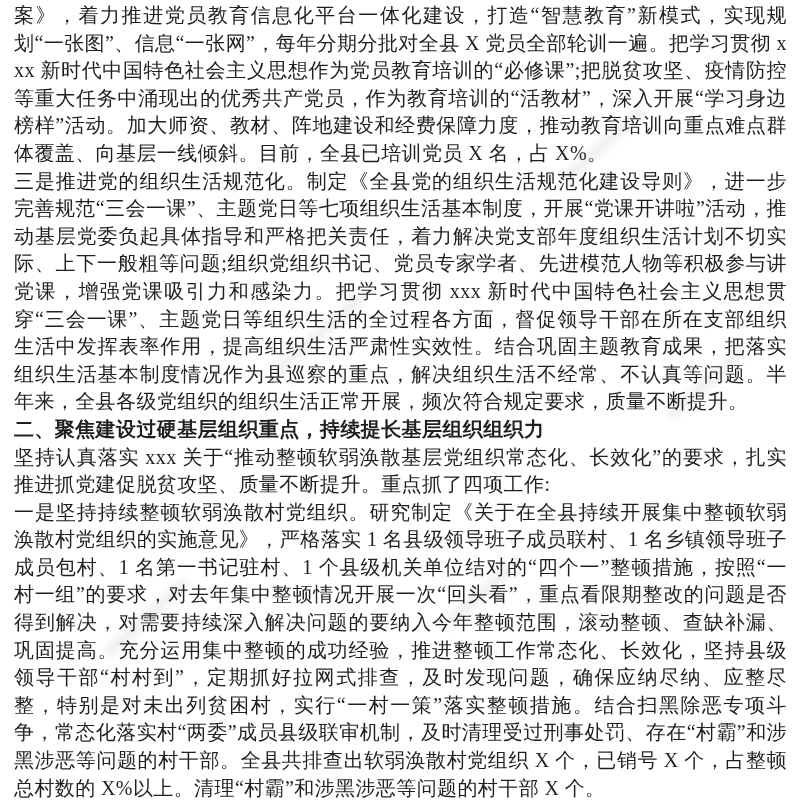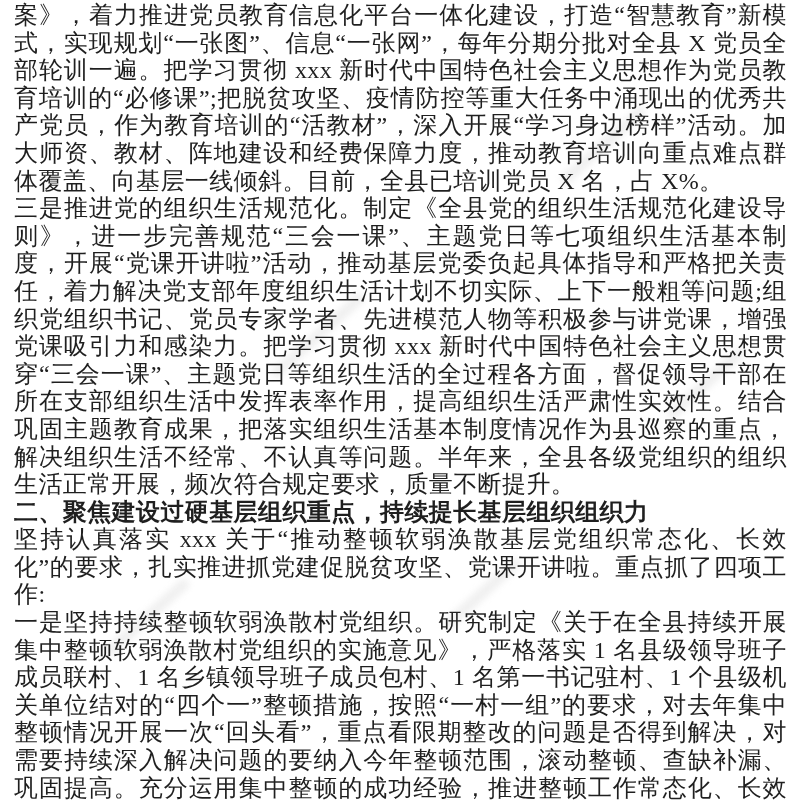--- a/index.html
+++ b/index.html
@@ -20,21 +20,21 @@
     box-sizing: border-box;
     padding: 2px 13px 0 14px;
     background: #ffffff;
   }
   .doc {
     position: relative;
     z-index: 1;
   }
   .doc p {
     margin: 0;
-    font-size: 24px;
+    font-size: 20px;
     line-height: 27.6px;
     color: #1f1f1f;
     text-align: justify;
     text-justify: inter-ideograph;
     letter-spacing: 0.4px;
     word-break: break-all;
   }
   .doc p.heading {
     font-weight: 700;
   }
@@ -70,18 +70,18 @@
     <span class="smudge s2"></span>
     <span class="smudge s3"></span>
     <span class="smudge s4"></span>
     <span class="smudge s5"></span>
   </div>
 
   <div class="doc">
     <p>案》，着力推进党员教育信息化平台一体化建设，打造“智慧教育”新模式，实现规划“一张图”、信息“一张网”，每年分期分批对全县 X 党员全部轮训一遍。把学习贯彻 xxx 新时代中国特色社会主义思想作为党员教育培训的“必修课”;把脱贫攻坚、疫情防控等重大任务中涌现出的优秀共产党员，作为教育培训的“活教材”，深入开展“学习身边榜样”活动。加大师资、教材、阵地建设和经费保障力度，推动教育培训向重点难点群体覆盖、向基层一线倾斜。目前，全县已培训党员 X 名，占 X%。</p>
     <p>三是推进党的组织生活规范化。制定《全县党的组织生活规范化建设导则》，进一步完善规范“三会一课”、主题党日等七项组织生活基本制度，开展“党课开讲啦”活动，推动基层党委负起具体指导和严格把关责任，着力解决党支部年度组织生活计划不切实际、上下一般粗等问题;组织党组织书记、党员专家学者、先进模范人物等积极参与讲党课，增强党课吸引力和感染力。把学习贯彻 xxx 新时代中国特色社会主义思想贯穿“三会一课”、主题党日等组织生活的全过程各方面，督促领导干部在所在支部组织生活中发挥表率作用，提高组织生活严肃性实效性。结合巩固主题教育成果，把落实组织生活基本制度情况作为县巡察的重点，解决组织生活不经常、不认真等问题。半年来，全县各级党组织的组织生活正常开展，频次符合规定要求，质量不断提升。</p>
     <p class="heading">二、聚焦建设过硬基层组织重点，持续提长基层组织组织力</p>
-    <p>坚持认真落实 xxx 关于“推动整顿软弱涣散基层党组织常态化、长效化”的要求，扎实推进抓党建促脱贫攻坚、党课开讲啦。重点抓了四项工作:</p>
+    <p>坚持认真落实 xxx 关于“推动整顿软弱涣散基层党组织常态化、长效化”的要求，扎实推进抓党建促脱贫攻坚、质量不断提升。重点抓了四项工作:</p>
     <p>一是坚持持续整顿软弱涣散村党组织。研究制定《关于在全县持续开展集中整顿软弱涣散村党组织的实施意见》，严格落实 1 名县级领导班子成员联村、1 名乡镇领导班子成员包村、1 名第一书记驻村、1 个县级机关单位结对的“四个一”整顿措施，按照“一村一组”的要求，对去年集中整顿情况开展一次“回头看”，重点看限期整改的问题是否得到解决，对需要持续深入解决问题的要纳入今年整顿范围，滚动整顿、查缺补漏、巩固提高。充分运用集中整顿的成功经验，推进整顿工作常态化、长效化，坚持县级领导干部“村村到”，定期抓好拉网式排查，及时发现问题，确保应纳尽纳、应整尽整，特别是对未出列贫困村，实行“一村一策”落实整顿措施。结合扫黑除恶专项斗争，常态化落实村“两委”成员县级联审机制，及时清理受过刑事处罚、存在“村霸”和涉黑涉恶等问题的村干部。全县共排查出软弱涣散村党组织 X 个，已销号 X 个，占整顿总村数的 X%以上。清理“村霸”和涉黑涉恶等问题的村干部 X 个。</p>
     <p>二是选优配强村党组织带头人。聚焦挂牌督战的乡镇、村，对村党组织书记不胜任不尽职</p>
   </div>
 
 </div>
 
 </body></html>

